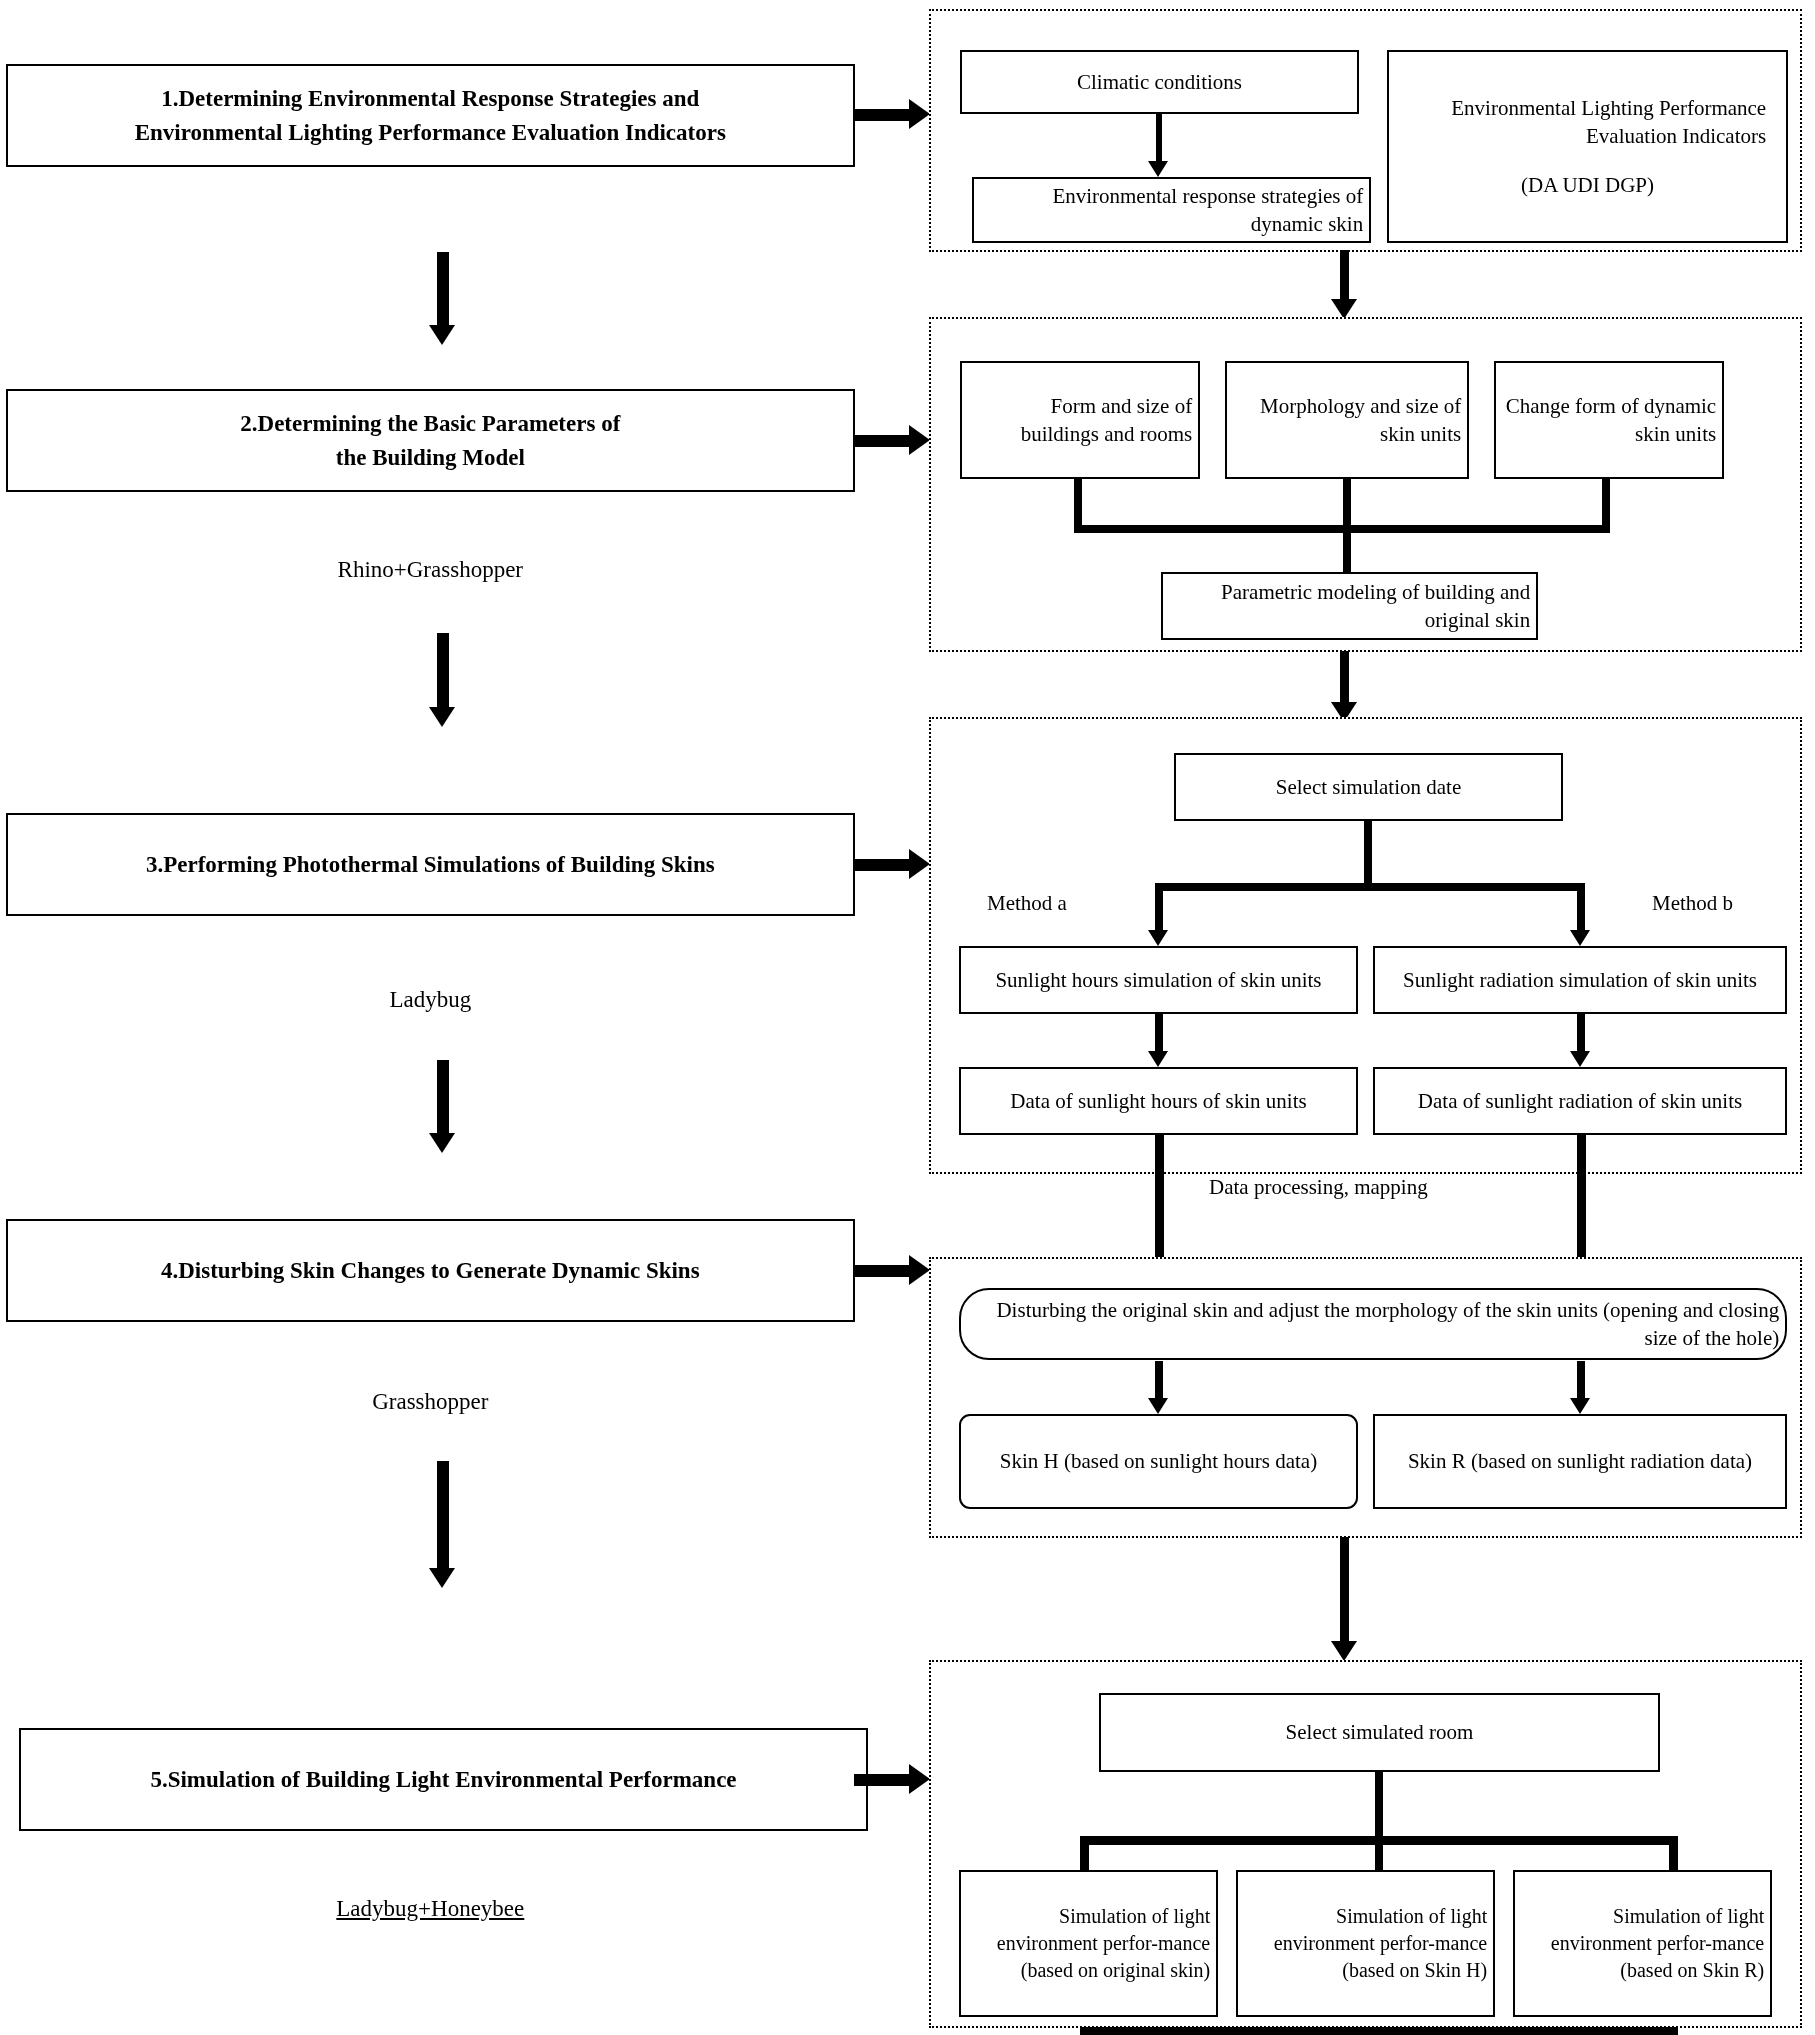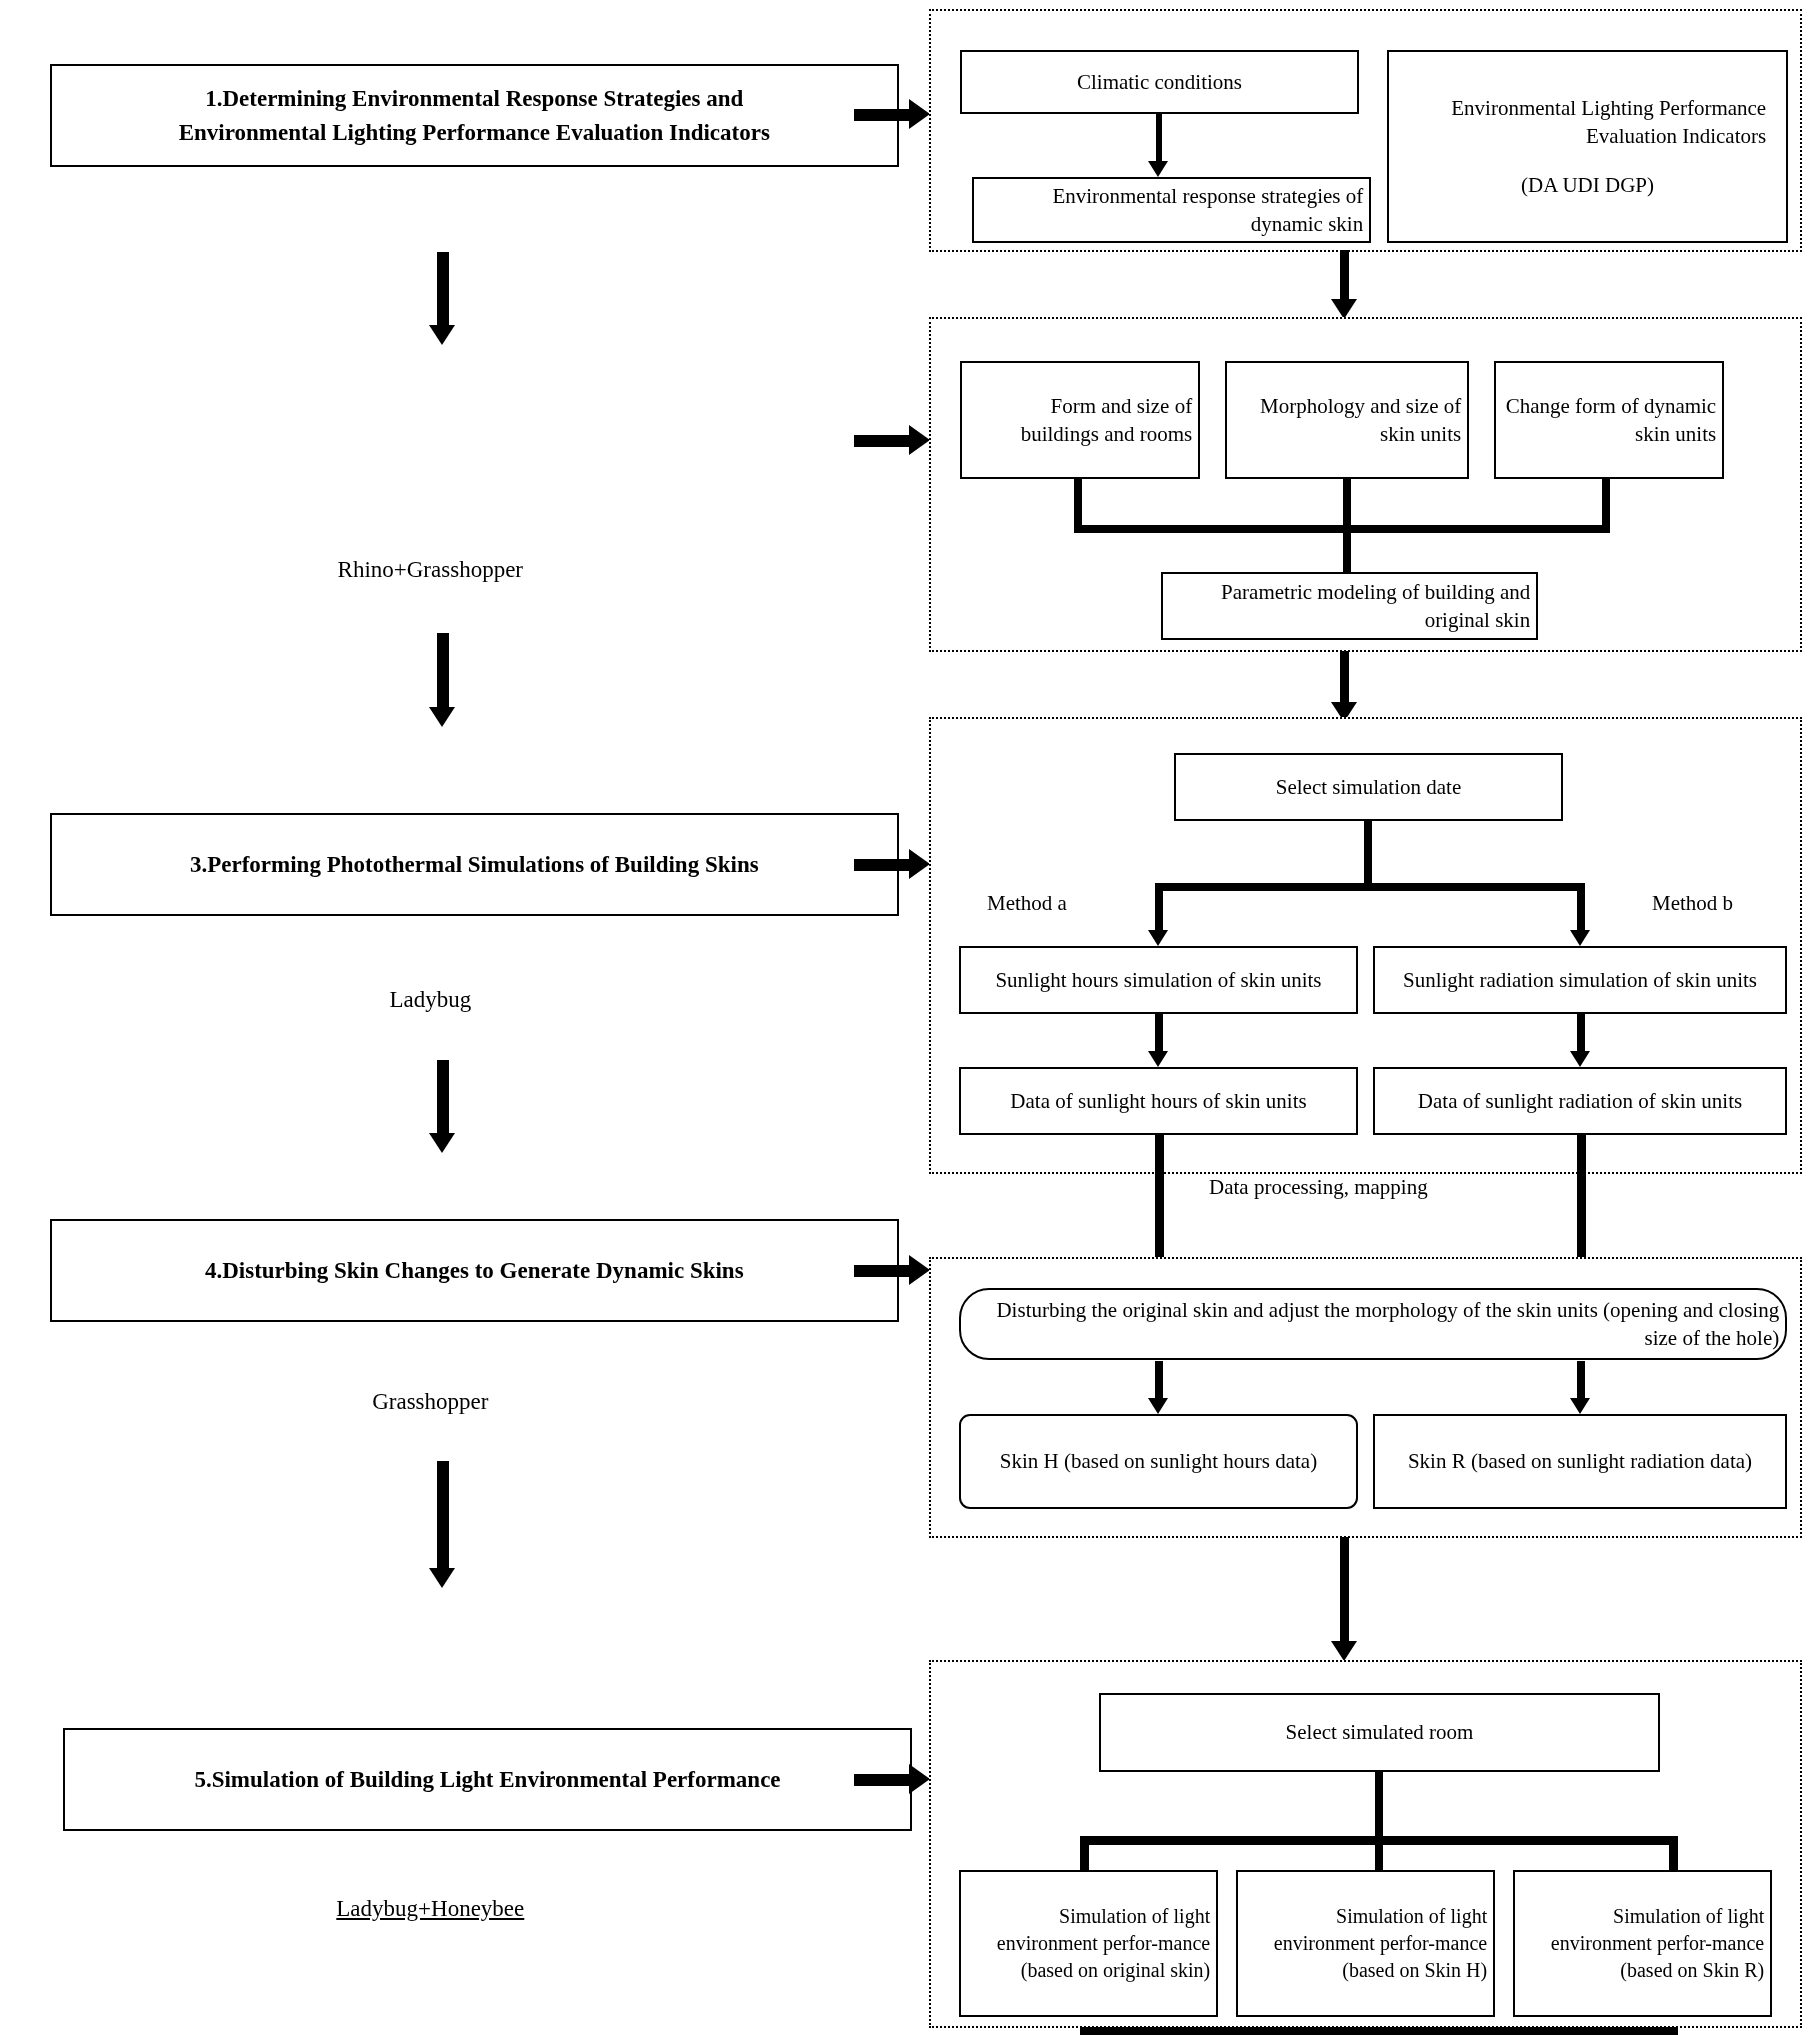--- a/index.html
+++ b/index.html
@@ -20,21 +20,20 @@
     border:2.5px solid #000;
     background:#fff;
     display:flex;
     align-items:center;
     justify-content:center;
     text-align:center;
     font-weight:bold;
     font-size:23px;
     line-height:1.45;
     padding:0 9px;
-    margin-left:44px;
   }
 
   
   .tool-label{
     position:absolute;
     text-align:center;
     font-size:23px;
     line-height:1.1;
     white-space:nowrap;
   }
@@ -101,20 +100,26 @@
 
 <div id="canvas">
 
   <div class="step-box" style="left:5.8px;top:64px;width:849px;height:103px;">
     <div>
       <div>1.Determining Environmental Response Strategies and</div>
       <div>Environmental Lighting Performance Evaluation Indicators</div>
     </div>
   </div>
 
+  <div class="step-box" style="left:5.8px;top:389px;width:849px;height:103px;">
+    <div>
+      <div>2.Determining the Basic Parameters of</div>
+      <div>the Building Model</div>
+    </div>
+  </div>
   <div class="tool-label" style="left:5.8px;top:557px;width:849px;">Rhino+Grasshopper</div>
 
   <div class="step-box" style="left:5.8px;top:813px;width:849px;height:103px;">
     <div>
       <div>3.Performing Photothermal Simulations of Building Skins</div>
     </div>
   </div>
   <div class="tool-label" style="left:5.8px;top:987px;width:849px;">Ladybug</div>
 
   <div class="step-box" style="left:5.8px;top:1219px;width:849px;height:103px;">

